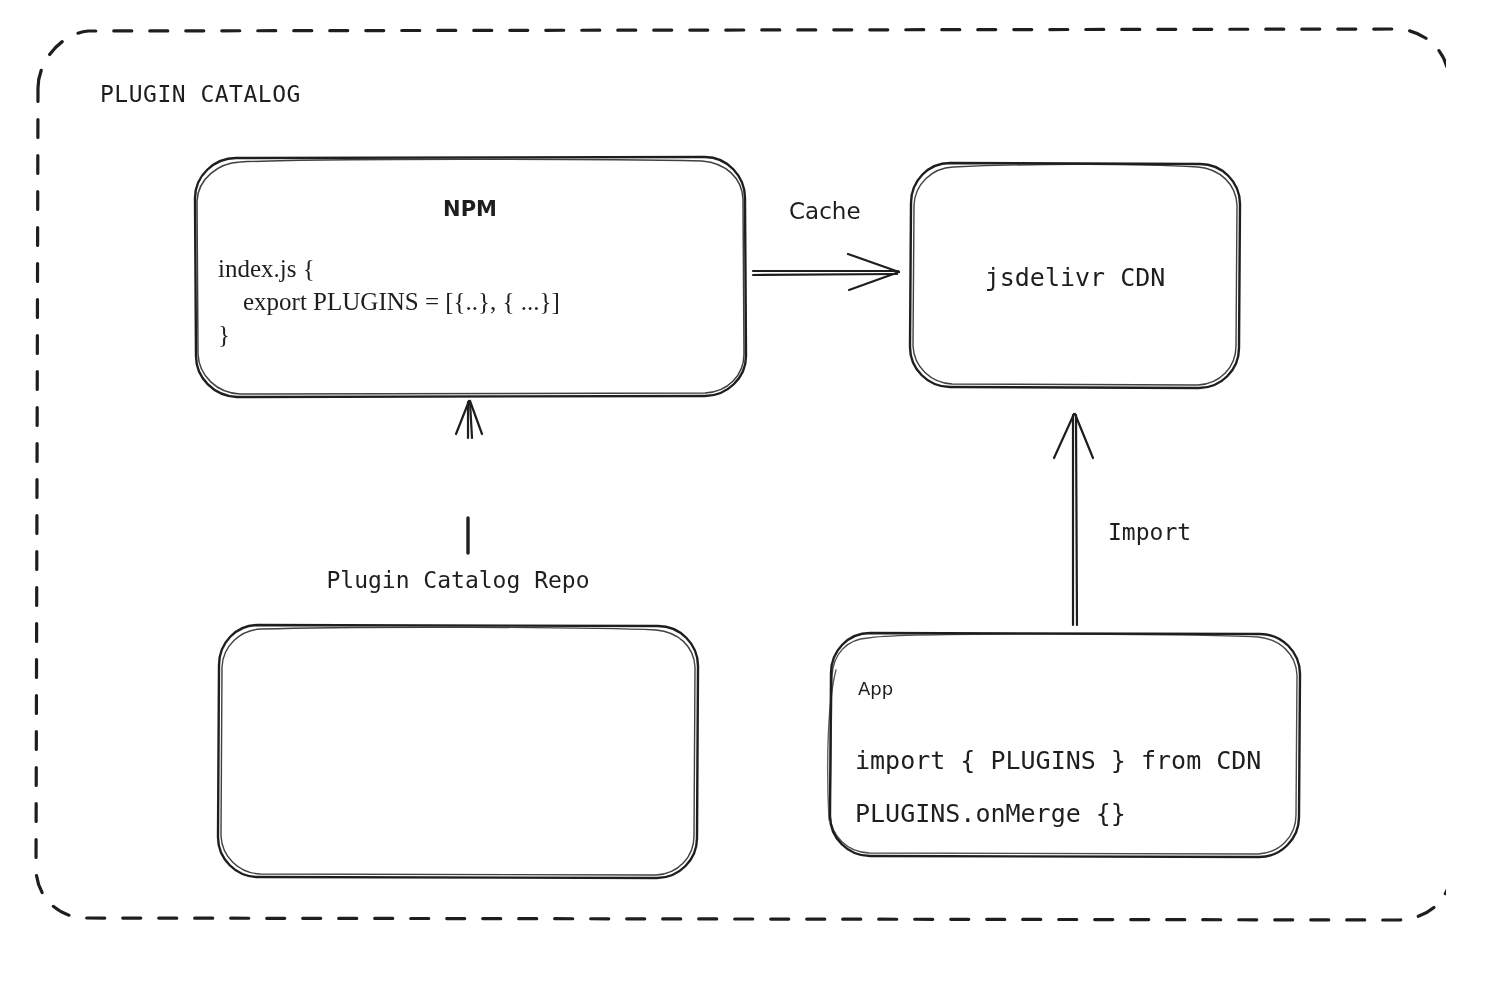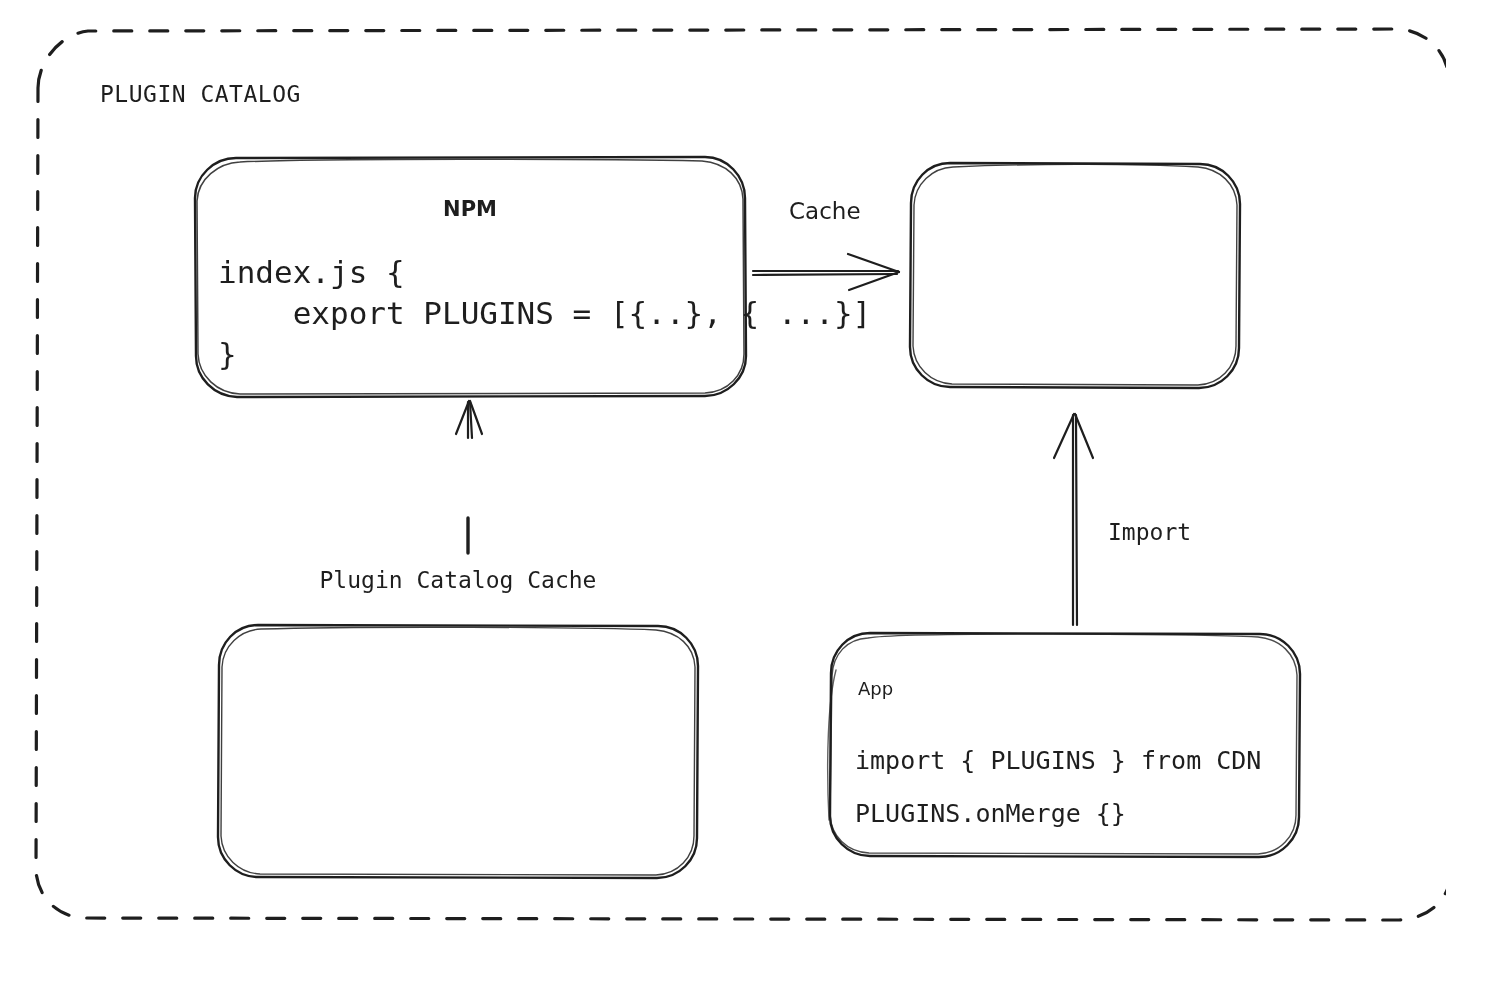--- a/index.html
+++ b/index.html
@@ -44,22 +44,23 @@
     left: 195px;
     top: 196px;
     width: 550px;
     text-align: center;
     font-size: 21px;
     font-weight: 600;
   }
   #npm-code {
     left: 218px;
     top: 252px;
-    font-size: 31px;
+    font-size: 25px;
     line-height: 1.32;
+    font-family: Liberation Serif, serif;
   }
 
   
   #cdn-title {
     left: 910px;
     top: 262px;
     width: 330px;
     text-align: center;
     font-size: 25px;
   }
@@ -200,25 +201,26 @@
   </svg>
 
   <div class="txt mono" id="group-title">PLUGIN CATALOG</div>
 
   <div class="txt sans" id="npm-title">NPM</div>
 
   <div class="txt mono" id="npm-code">index.js {
     export PLUGINS = [{..}, { ...}]
 }</div>
 
+  <div class="txt mono" id="cdn-title">jsdelivr CDN</div>
 
   <div class="txt sans" id="cache-label">Cache</div>
 
 
-  <div class="txt mono" id="repo-label">Plugin Catalog Cache</div>
+  <div class="txt mono" id="repo-label">Plugin Catalog Repo</div>
 
 
   <div class="txt mono" id="import-label">Import</div>
 
   <div class="txt sans" id="app-title">App</div>
 
   <div class="txt mono" id="app-code"><span>import { PLUGINS } from CDN</span><br><span>PLUGINS.onMerge {}</span></div>
 
 </div>
 

